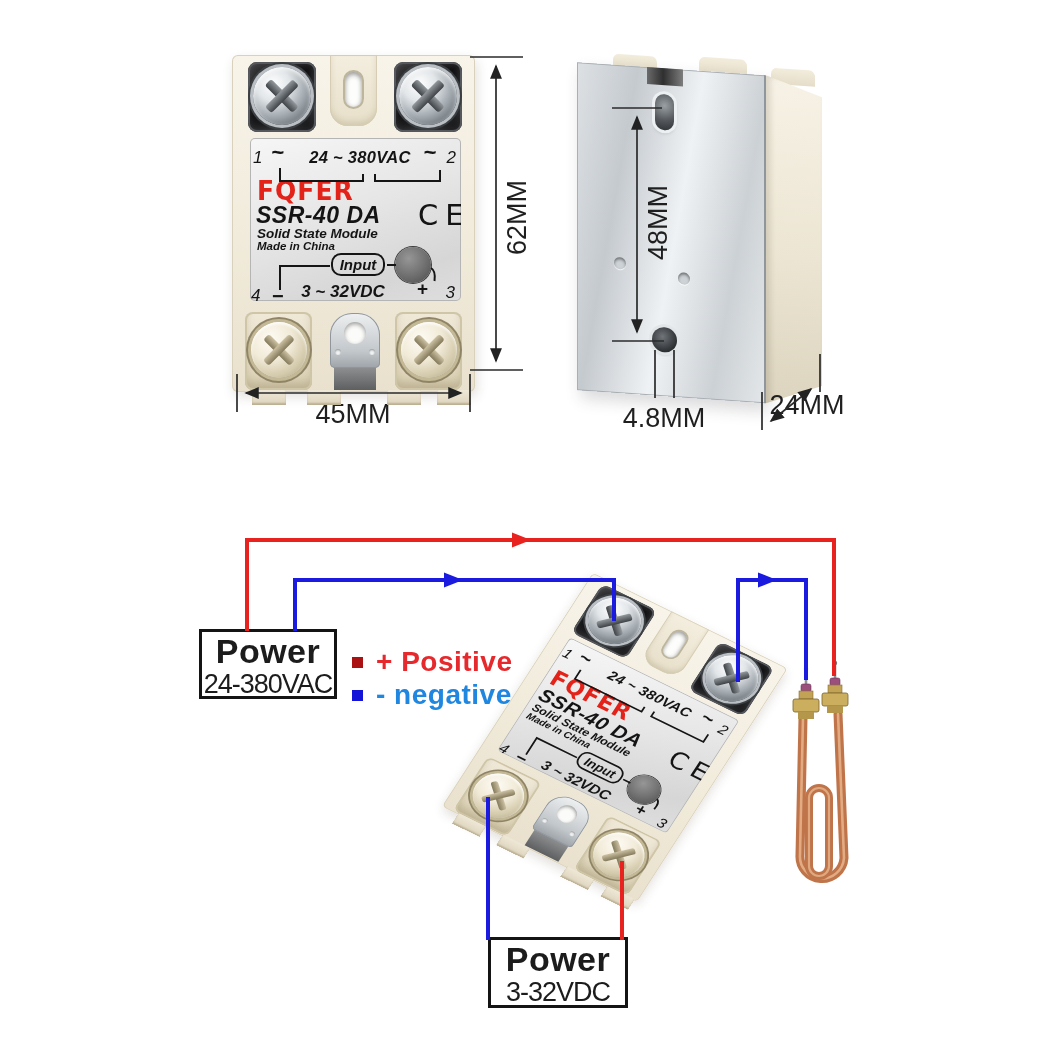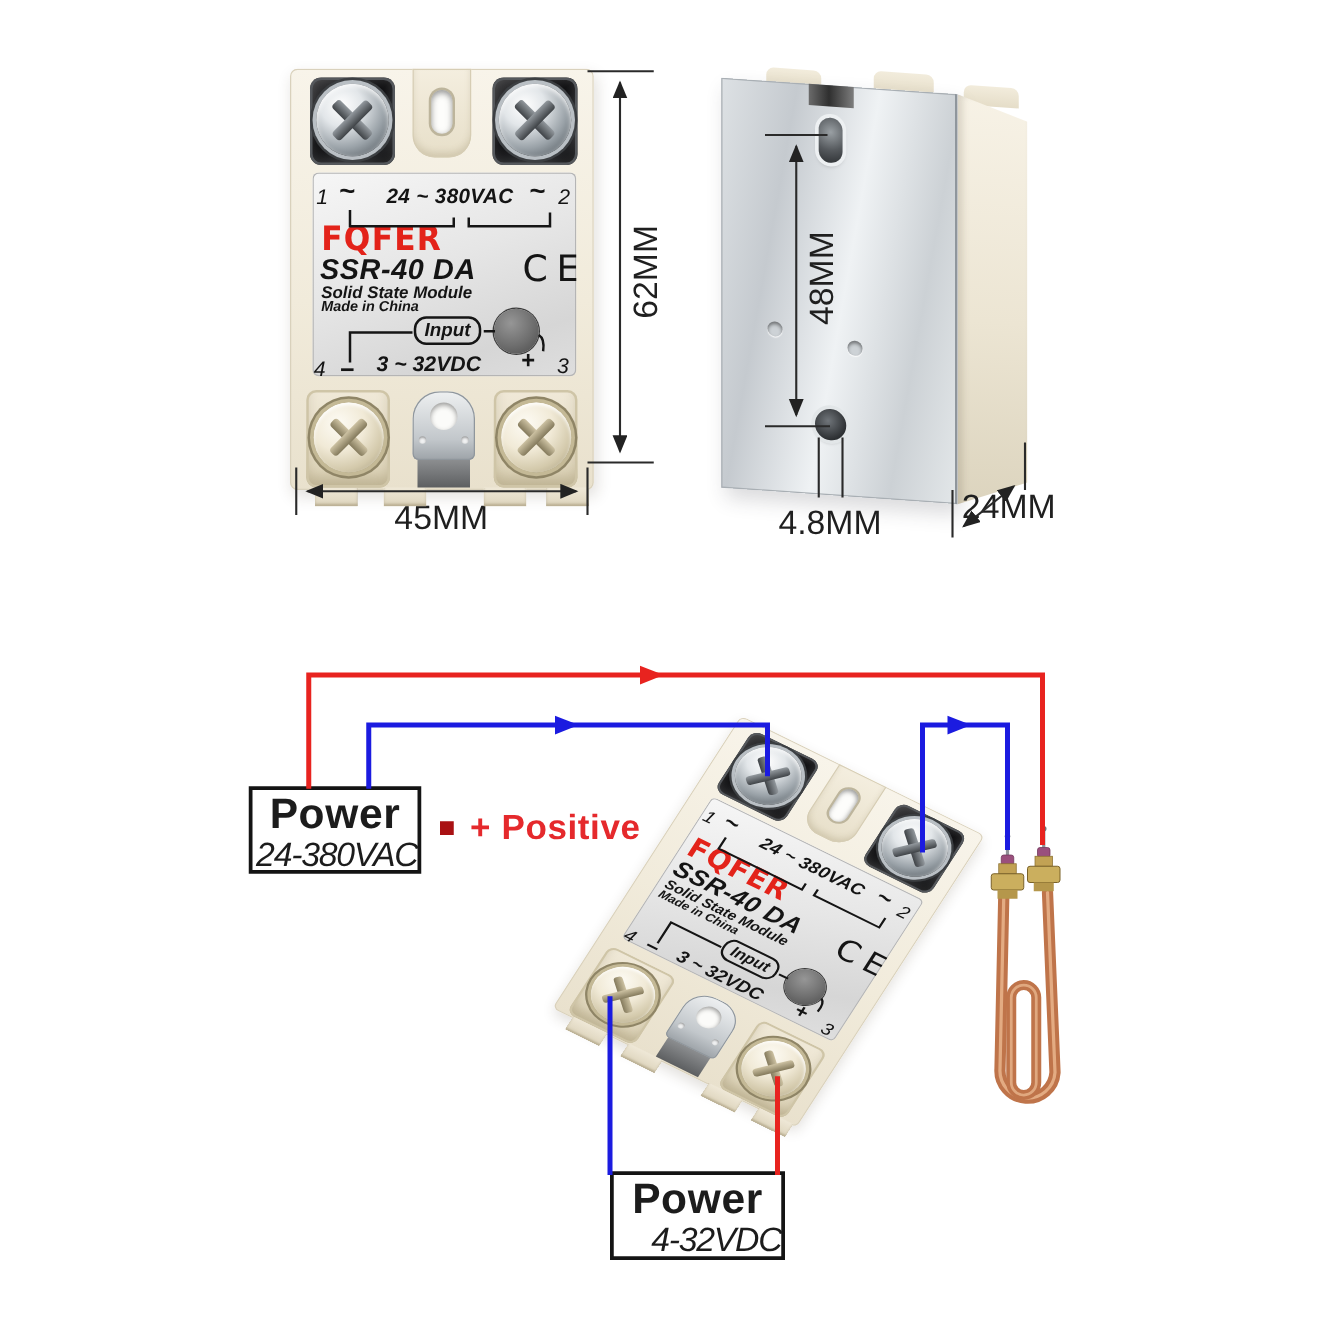--- a/index.html
+++ b/index.html
@@ -102,21 +102,21 @@
     clip-path:polygon(0 0,100% 5.5%,100% 93.5%,0 100%);
     box-shadow:inset 4px 0 6px rgba(90,80,55,.18);}
 
   
   .dim{position:absolute;font-size:27px;color:#1f1f1f;text-align:center;letter-spacing:0;}
   .dim.rot{transform:rotate(-90deg);}
 
   
   .pbox{position:absolute;background:#fff;border:3px solid #141414;text-align:center;z-index:15;}
   .pbox .ptitle{font-size:34px;font-weight:800;line-height:37px;margin-top:1px;letter-spacing:.5px;}
-  .pbox .prange{font-size:27px;font-style:italic;line-height:28px;letter-spacing:-1px;text-align:right;}
+  .pbox .prange{font-size:27px;line-height:28px;letter-spacing:-1px;}
   .legend-row{position:absolute;display:flex;align-items:center;gap:13px;z-index:15;}
   .legend-sq{width:11px;height:11px;}
   .legend-txt{font-size:28px;font-weight:bold;letter-spacing:.5px;}
   #legend-positive .legend-sq{background:#a91113;}
   #legend-positive .legend-txt{color:#e5292c;}
   #legend-negative .legend-sq{background:#1414d9;}
   #legend-negative .legend-txt{color:#1f87e0;}
 
   #front-relay-slot{position:absolute;left:232px;top:55px;z-index:2;}
   #tilted-relay-slot{position:absolute;left:0;top:0;width:243px;height:350px;z-index:10;
@@ -234,20 +234,24 @@
   <div class="dim" style="left:757px;top:390px;width:100px" data-name="depth-dim">24MM</div>
 
   <div class="pbox" id="ac-power-box" style="left:199px;top:629px;width:138px;height:70px" data-name="ac-power-box">
     <div class="ptitle" data-name="ac-power-title">Power</div>
     <div class="prange" data-name="ac-power-range">24-380VAC</div>
   </div>
   <div class="legend-row" id="legend-positive" style="left:352px;top:646px" data-name="legend-positive">
     <div class="legend-sq" data-name="positive-square-icon"></div>
     <div class="legend-txt" data-name="legend-positive-label">+ Positive</div>
   </div>
+  <div class="legend-row" id="legend-negative" style="left:352px;top:679px" data-name="legend-negative">
+    <div class="legend-sq" data-name="negative-square-icon"></div>
+    <div class="legend-txt" data-name="legend-negative-label">- negative</div>
+  </div>
 
   <div id="tilted-relay-slot" data-name="wired-relay">
   <div class="relay" data-name="ssr-relay">
     <div class="body" data-name="relay-body"></div>
     <div class="foot" style="left:20px" data-name="relay-foot"></div>
     <div class="foot" style="left:75px" data-name="relay-foot"></div>
     <div class="foot" style="left:155px" data-name="relay-foot"></div>
     <div class="foot" style="left:205px" data-name="relay-foot"></div>
 
     <div class="term-black" style="left:16px" data-name="ac-terminal-1">
@@ -343,16 +347,16 @@
       <path d="M738,682 L738,580 L806,580 L806,680" fill="none" stroke="#1b1be0" stroke-width="4"></path>
       <polygon points="758,572.5 777,580 758,587.5" fill="#1b1be0" data-name="blue-arrow-icon"></polygon>
     </g>
 
     <line x1="488" y1="797" x2="488" y2="940" stroke="#1b1be0" stroke-width="4" data-name="dc-negative-wire"></line>
     <line x1="622" y1="861" x2="622" y2="940" stroke="#e8231f" stroke-width="4" data-name="dc-positive-wire"></line>
   </svg>
 
   <div class="pbox" id="dc-power-box" style="left:488px;top:937px;width:140px;height:71px" data-name="dc-power-box">
     <div class="ptitle" data-name="dc-power-title">Power</div>
-    <div class="prange" data-name="dc-power-range">4-32VDC</div>
+    <div class="prange" data-name="dc-power-range">3-32VDC</div>
   </div>
 
 </div>
 
 </body></html>

